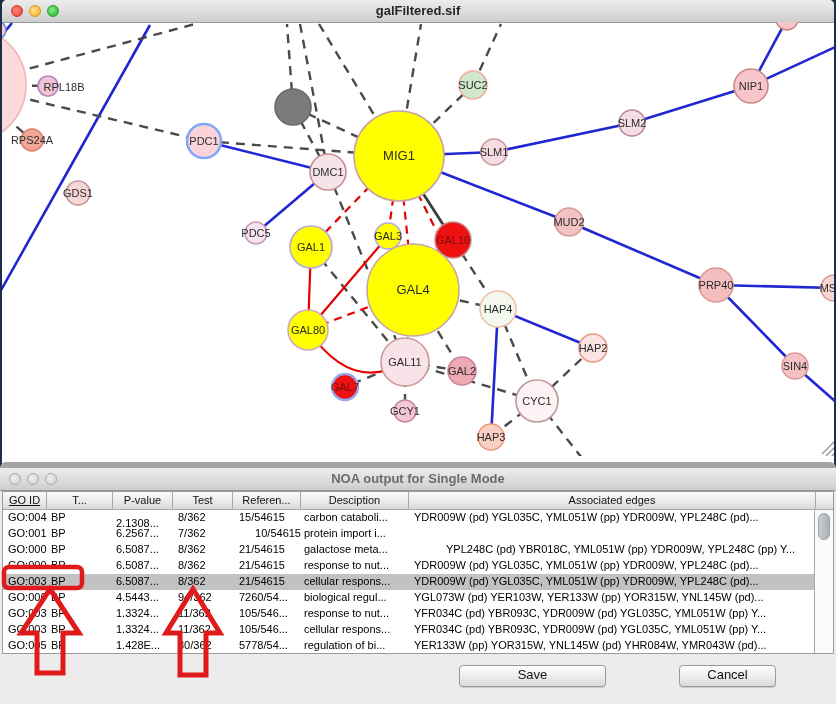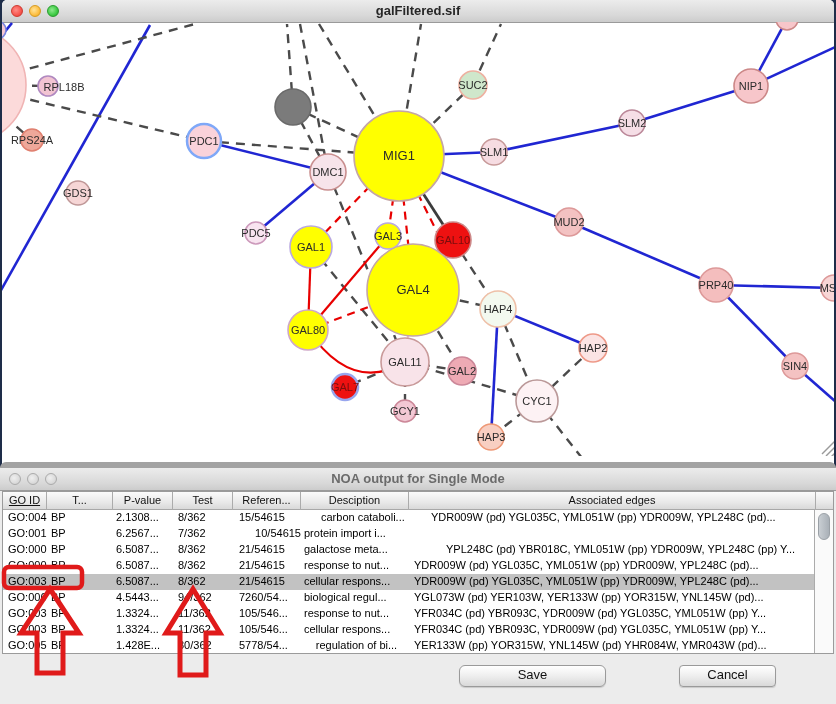--- a/index.html
+++ b/index.html
@@ -44,21 +44,21 @@
   .td{height:16px;line-height:15px;font-size:11px;color:#000;
     overflow:hidden;white-space:nowrap;box-sizing:border-box;flex:none;}
   .vscroll{position:absolute;right:0;top:18px;width:19px;height:143px;
     background:#fafafa;border-left:1px solid #ababab;box-sizing:border-box;}
   .vthumb{position:absolute;left:3px;top:3px;width:12px;height:27px;border-radius:6px;
     background:linear-gradient(90deg,#c9ced3,#a9b0b7);border:1px solid #9aa0a6;box-sizing:border-box;}
   .btn{position:absolute;height:20px;border:1px solid #9a9a9a;border-radius:4px;
     background:linear-gradient(#ffffff,#f0f0f0 45%,#d9d9d9);
     font-size:13px;color:#111;text-align:center;line-height:18px;
     box-shadow:0 1px 1px rgba(0,0,0,0.15);}
-  #save-btn{left:459px;top:197px;width:145px;border-radius:6px;}
+  #save-btn{left:459px;top:197px;width:145px;}
   #cancel-btn{left:679px;top:197px;width:95px;}
 
   #annotation-svg{position:absolute;left:0;top:0;z-index:50;pointer-events:none;}
 </style>
 </head>
 <body>
 
 <div class="net-window">
   <div class="titlebar">
     <div class="lights">
@@ -206,24 +206,24 @@
         <div class="th" style="width: 60px;">Test</div>
         <div class="th" style="width: 68px;">Referen...</div>
         <div class="th" style="width: 108px;">Desciption</div>
         <div class="th" style="width: 407px;">Associated edges</div>
         <div class="th" style="width: 19px; border-right: none;"></div>
       </div>
     <div class="tbody" id="table-body">
         <div class="tr">
           <div class="td" style="width: 44px; padding-left: 5px;">GO:0045...</div>
           <div class="td" style="width: 66px; padding-left: 4px;">BP</div>
-          <div class="td" style="width: 60px; padding-left: 3px;">2.1308...</div>
+          <div class="td" style="width: 60px; padding-left: 3px; margin-top: 6px;">2.1308...</div>
           <div class="td" style="width: 60px; padding-left: 5px;">8/362</div>
           <div class="td" style="width: 68px; padding-left: 6px;">15/54615</div>
-          <div class="td" style="width: 108px; padding-left: 3px; margin-left: 17px;">carbon cataboli...</div>
+          <div class="td" style="width: 108px; padding-left: 3px;">carbon cataboli...</div>
           <div class="td" style="width: 407px; padding-left: 5px;">YDR009W (pd) YGL035C, YML051W (pp) YDR009W, YPL248C (pd)...</div>
         </div>
         <div class="tr">
           <div class="td" style="width: 44px; padding-left: 5px;">GO:0016...</div>
           <div class="td" style="width: 66px; padding-left: 4px;">BP</div>
           <div class="td" style="width: 60px; padding-left: 3px;">6.2567...</div>
           <div class="td" style="width: 60px; padding-left: 5px;">7/362</div>
           <div class="td" style="width: 68px; padding-left: 6px; text-align: right;">10/54615</div>
           <div class="td" style="width: 108px; padding-left: 3px;">protein import i...</div>
         </div>
@@ -280,21 +280,21 @@
           <div class="td" style="width: 68px; padding-left: 6px;">105/546...</div>
           <div class="td" style="width: 108px; padding-left: 3px;">cellular respons...</div>
           <div class="td" style="width: 407px; padding-left: 5px;">YFR034C (pd) YBR093C, YDR009W (pd) YGL035C, YML051W (pp) Y...</div>
         </div>
         <div class="tr">
           <div class="td" style="width: 44px; padding-left: 5px;">GO:0050...</div>
           <div class="td" style="width: 66px; padding-left: 4px;">BP</div>
           <div class="td" style="width: 60px; padding-left: 3px;">1.428E...</div>
           <div class="td" style="width: 60px; padding-left: 5px;">80/362</div>
           <div class="td" style="width: 68px; padding-left: 6px;">5778/54...</div>
-          <div class="td" style="width: 108px; padding-left: 3px; text-align: center;">regulation of bi...</div>
+          <div class="td" style="width: 108px; padding-left: 3px;">regulation of bi...</div>
           <div class="td" style="width: 407px; padding-left: 5px;">YER133W (pp) YOR315W, YNL145W (pd) YHR084W, YMR043W (pd)...</div>
         </div>
       </div>
     <div class="vscroll">
       <div class="vthumb"></div>
     </div>
   </div>
 
   <div class="btn" id="save-btn">Save</div>
   <div class="btn" id="cancel-btn">Cancel</div>

